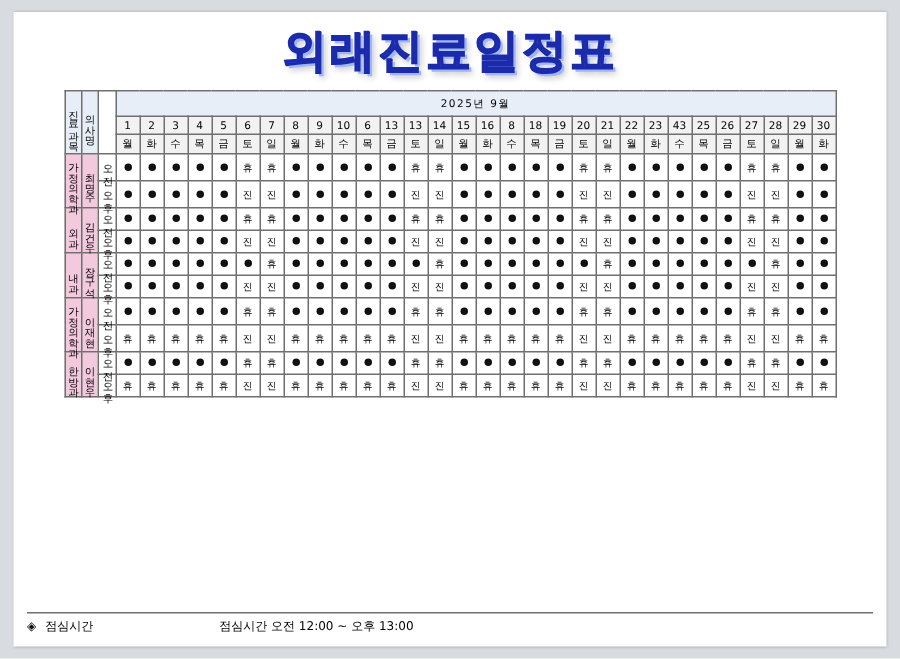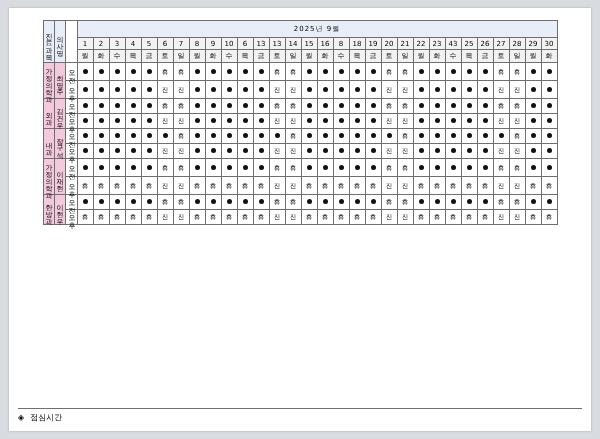--- a/index.html
+++ b/index.html
@@ -22,21 +22,21 @@
     color:#2b3fd0;
     -webkit-text-stroke:1px #1b2aa8;
     text-shadow:
       2px 2px 0 #9fb6ff,
       -1px -1px 0 #ffffff,
       3px 3px 4px rgba(0,0,0,.25);
     font-family:"DejaVu Sans", sans-serif;
   }
   table.grid{
     border-collapse:collapse;
-    margin:12px auto;
+    margin:0 auto;
     table-layout:fixed;
     font-family:"DejaVu Sans", sans-serif;
   }
   table.grid td, table.grid th{
     border:1px solid #6f6f6f;
     padding:0;
     text-align:center;
     vertical-align:middle;
     font-size:7px;
     font-weight:normal;
@@ -87,20 +87,23 @@
   .f-seg{white-space:nowrap;}
   .f-gap1{width:26px;display:inline-block;}
   .f-gap2{width:40px;display:inline-block;}
   .hdr-top-left{background:#f3c9de;}
 </style>
 </head>
 <body>
 
 <div class="sheet">
 
+  <div class="title-wrap">
+    <div class="title">외래진료일정표</div>
+  </div>
 
   <table class="grid" id="schedule-table">
     <tbody id="tbody">
         <tr class="monthrow">
           <td rowspan="3" class="hdr-top-left">
             <div class="vtext">진료과목</div>
           </td>
           <td rowspan="3" class="hdr-top-left">
             <div class="vtext">의사명</div>
           </td>
@@ -552,14 +555,15 @@
           <td class="cell col-day"><span class="mark">휴</span></td>
         </tr>
       </tbody>
   </table>
 
   <div class="footer">
     <span class="di">◈</span>
     <span class="f-seg">점심시간</span>
     <span class="f-gap1"></span>
     <span class="f-gap2"></span>
+    <span class="f-seg">점심시간 오전 12:00 ~ 오후 13:00</span>
   </div>
 </div>
 
 </body></html>

